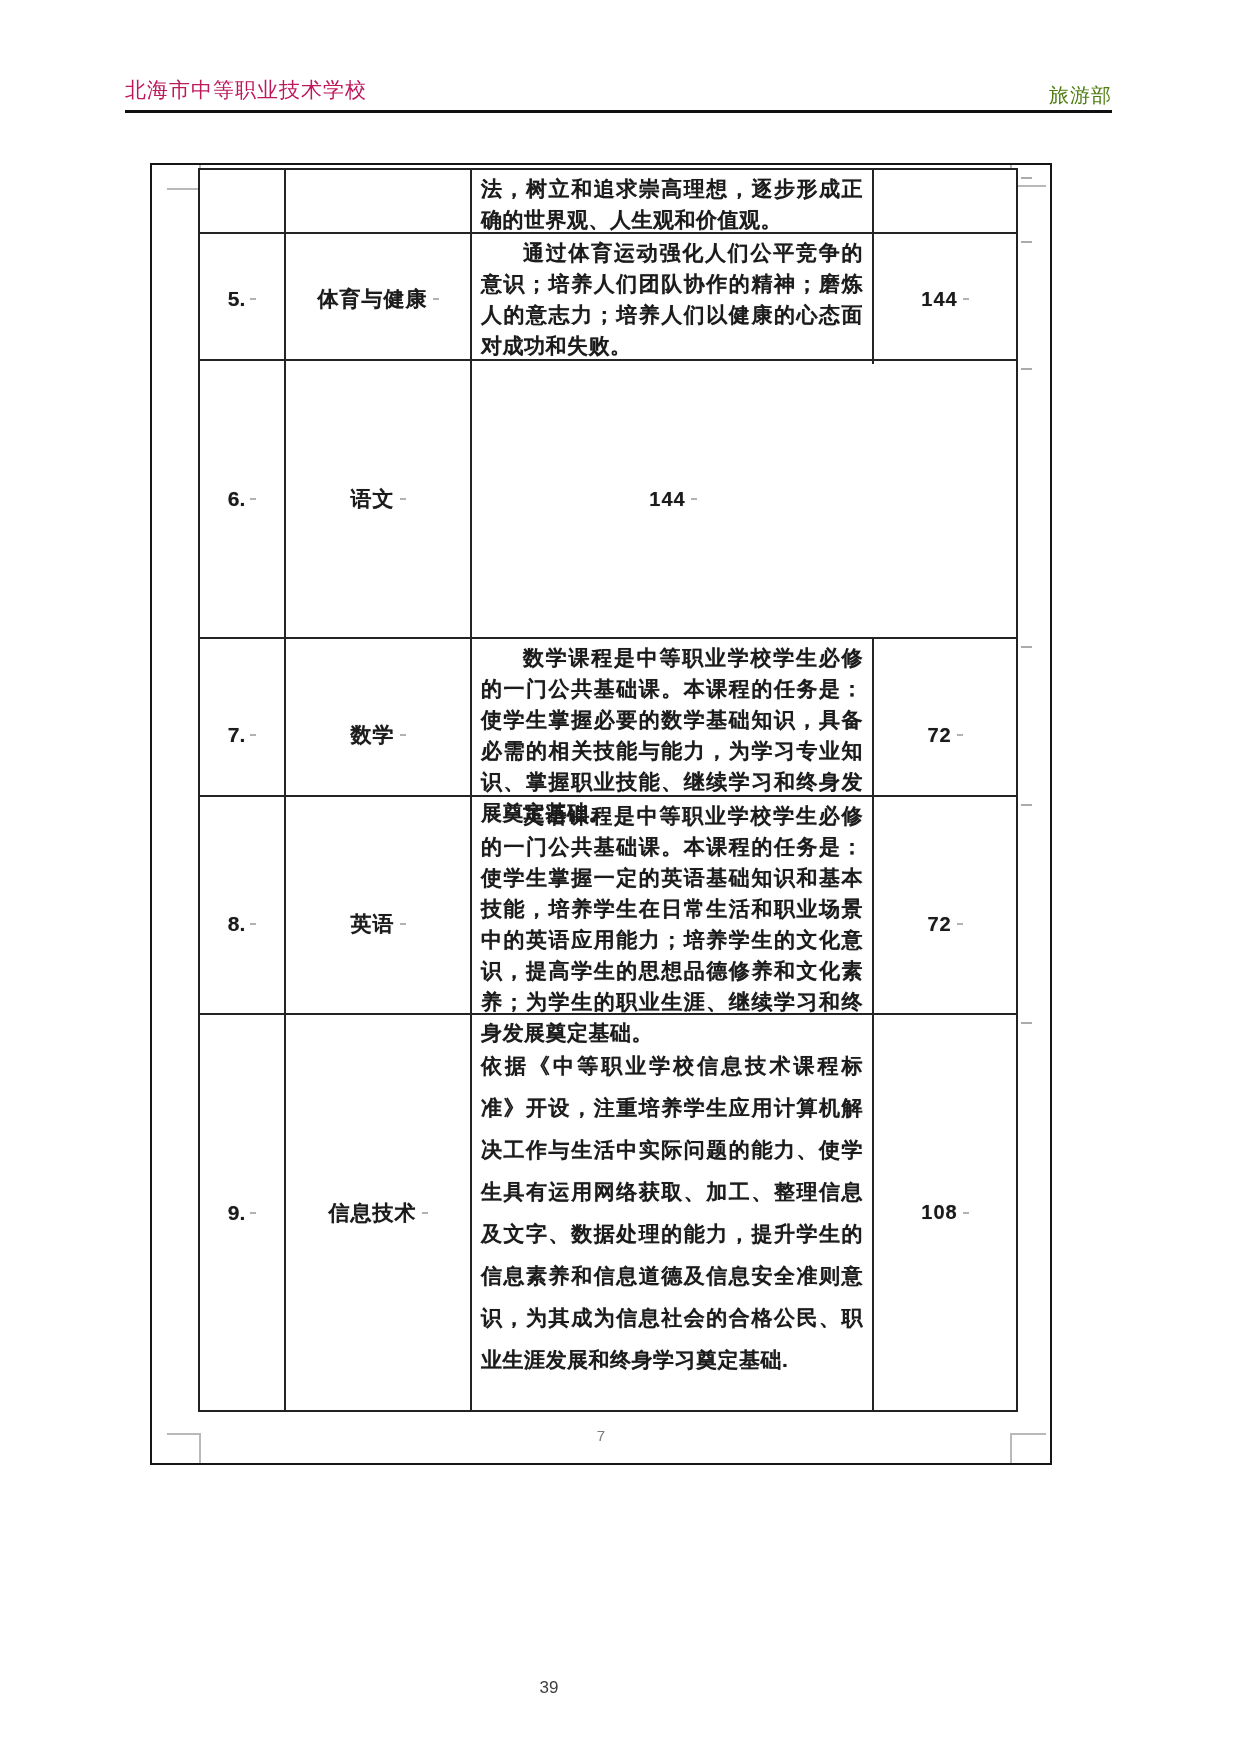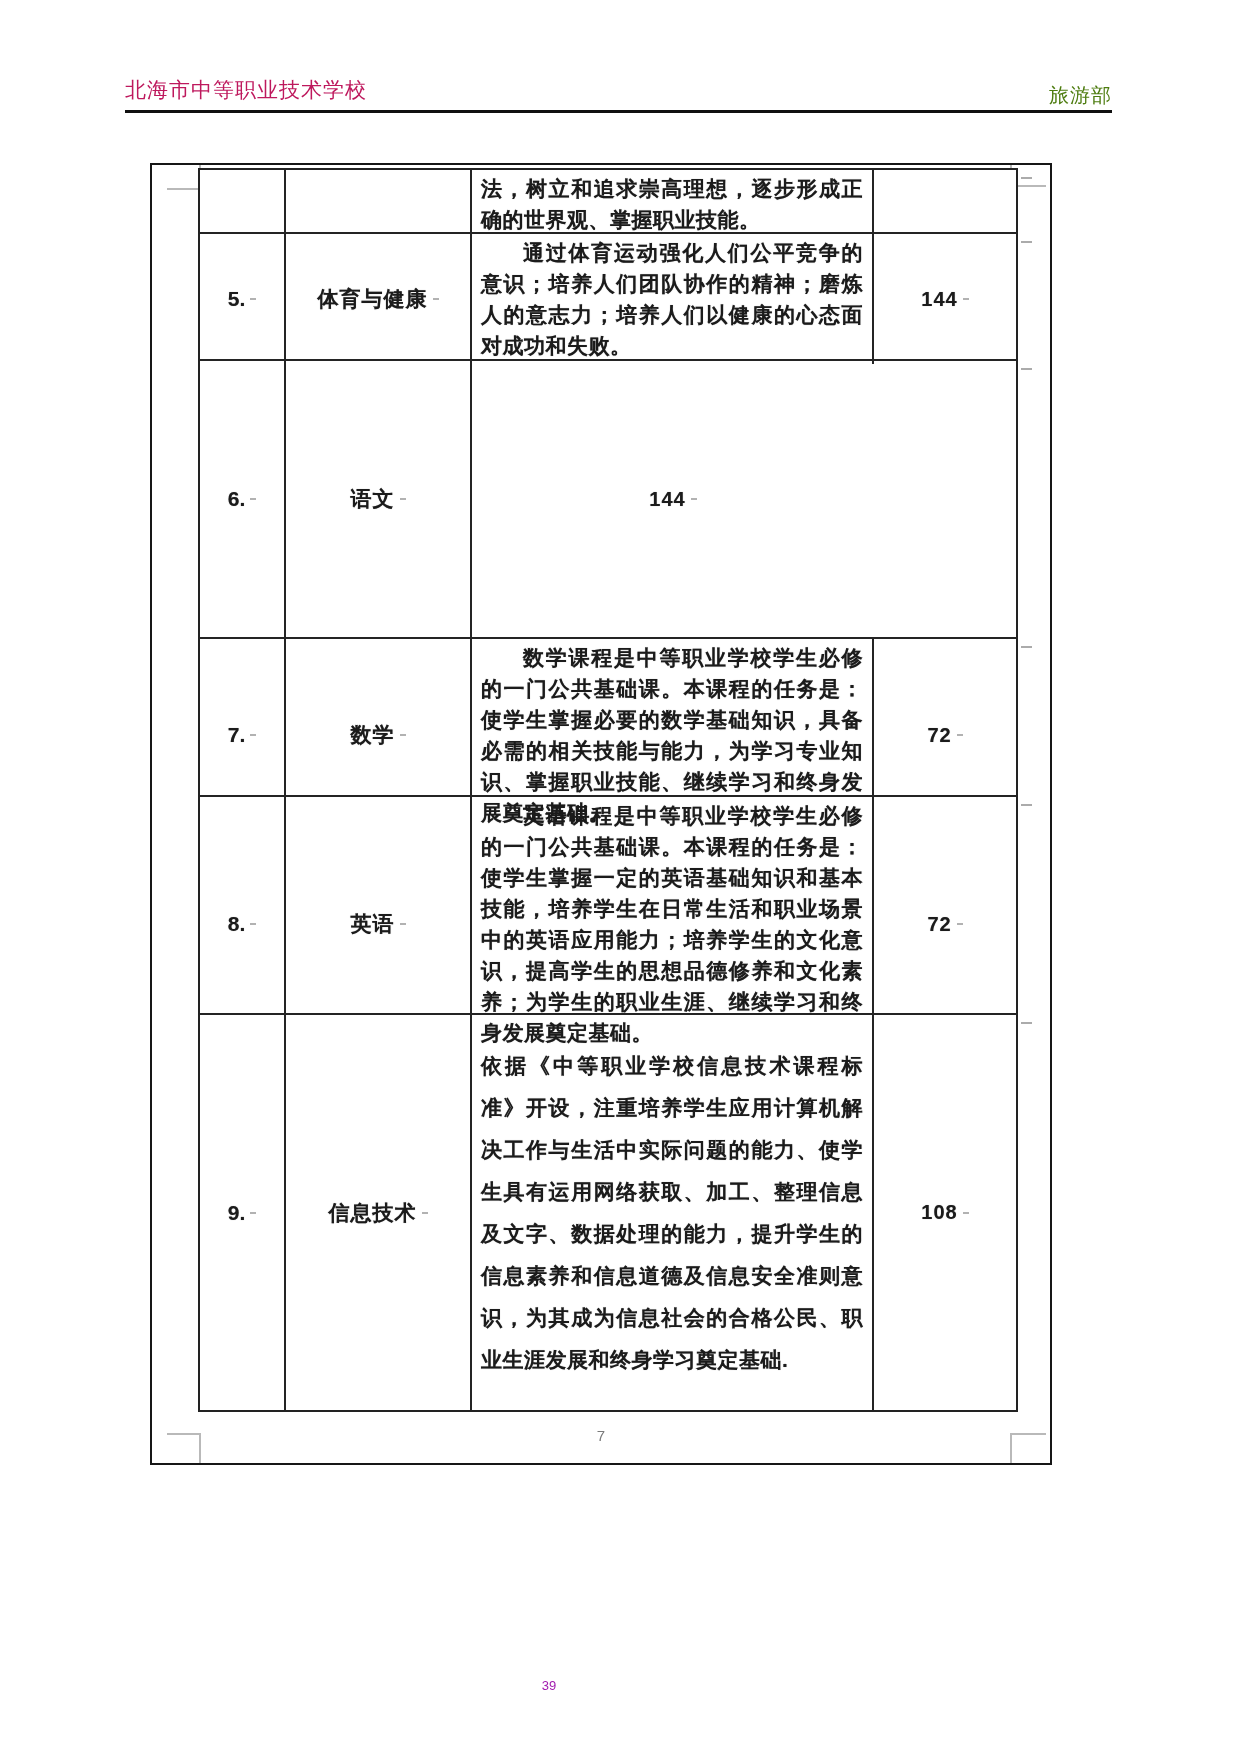--- a/index.html
+++ b/index.html
@@ -72,21 +72,21 @@
     position:absolute;right:-16px;top:7px;width:11px;height:2px;background:#ababab;
   }
   
   .inner-pnum{
     position:absolute;left:0;top:1262px;width:100%;text-align:center;
     font-size:15px;color:#7a7a7a;
   }
   
   .page-num{
     position:absolute;left:519px;top:1678px;width:60px;text-align:center;
-    font-size:13px;color:#a21caf;
+    font-size:17px;color:#404040;
   }
 </style>
 </head>
 <body>
 
 <div class="hdr-left">北海市中等职业技术学校</div>
 <div class="hdr-right">旅游部</div>
 <div class="hdr-rule"></div>
 
 <div class="doc-box">
@@ -99,21 +99,21 @@
   <div class="crop" style="left:15px;top:1268px;width:34px;height:2px;"></div>
   <div class="crop" style="left:858px;top:1268px;width:2px;height:30px;"></div>
   <div class="crop" style="left:858px;top:1268px;width:36px;height:2px;"></div>
 
   <div class="tbl">
 
     <div class="trow r0">
       <div class="cell c-no"></div>
       <div class="cell c-name"></div>
       <div class="cell c-desc">
-          <div>法，树立和追求崇高理想，逐步形成正确的世界观、掌握职业技能。</div>
+          <div>法，树立和追求崇高理想，逐步形成正确的世界观、人生观和价值观。</div>
         </div>
       <div class="cell c-hours"></div>
       <span class="row-end-mark"></span>
     </div>
 
     <div class="trow r1">
       <div class="cell c-no">
           <span>5.</span>
           <span class="pmark"></span>
         </div>

